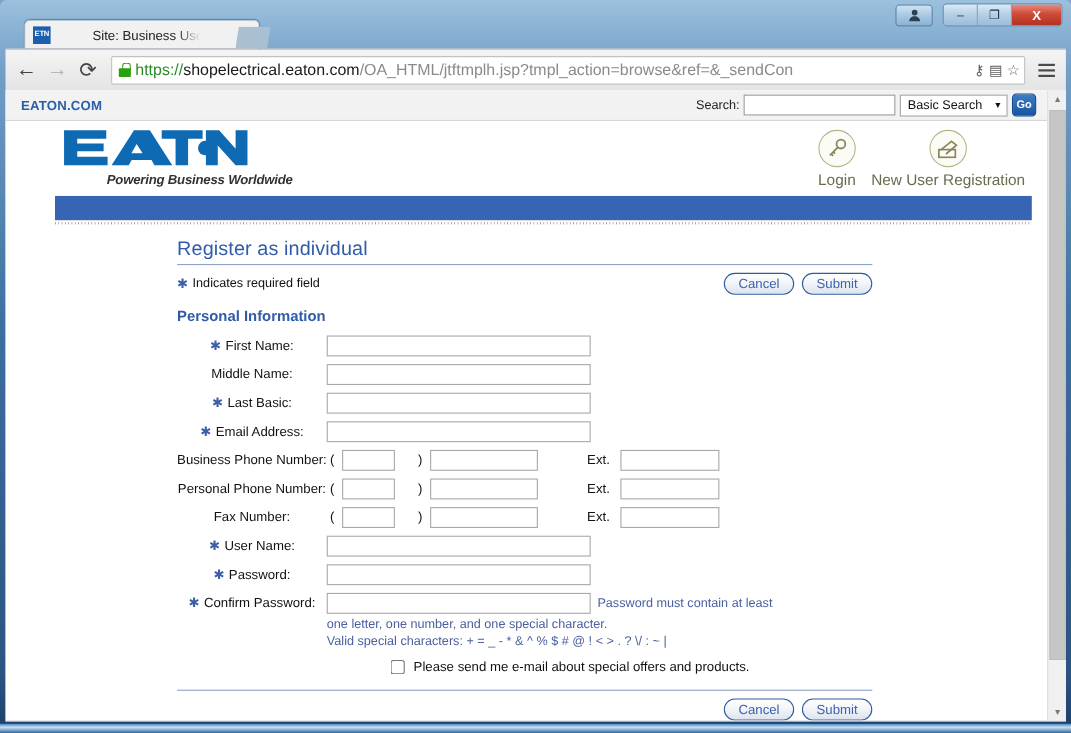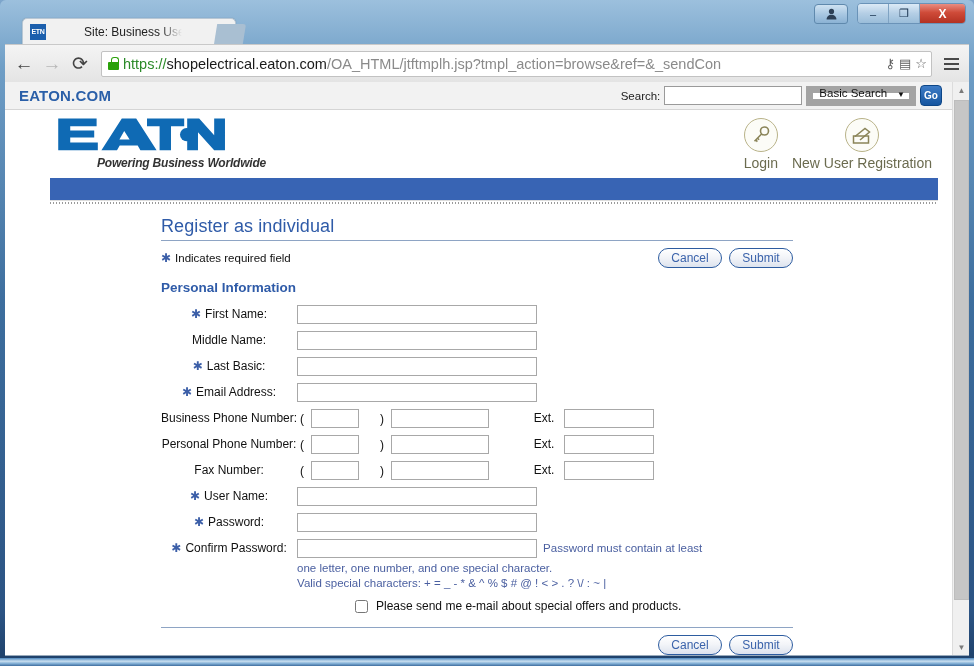--- a/index.html
+++ b/index.html
@@ -198,43 +198,43 @@
 
   
   #utilbar {
     height: 28px;
     background: #f2f2f2;
     border-bottom: 1px solid #d5d5d5;
     display: flex; align-items: center;
     padding: 0 10px 0 14px;
   }
   #eatoncom {
-    font-size: 15px; font-weight: bold; color: #2a5fa8;
+    font-size: 12px; font-weight: bold; color: #2a5fa8;
     letter-spacing: 0.2px;
     cursor: pointer;
   }
   .search-wrap {
     margin-left: auto;
     display: flex; align-items: center; gap: 4px;
   }
   .search-label { font-size: 11.5px; font-weight: normal; color: #222; }
   .search-input {
     width: 138px; height: 19px;
     border: 1px solid #9a9a9a;
     background: #fff;
     font-size: 11px;
     padding: 0 3px;
     font-family: "Liberation Sans", sans-serif;
   }
   .search-select {
     height: 20px;
-    border: 7px solid #a3a3a3;
+    border: 1px solid #a3a3a3;
     background: #fff;
     font-size: 11.5px;
-    display: flex; align-items: flex-end; gap: 10px;
+    display: flex; align-items: center; gap: 10px;
     padding: 0 4px 0 6px;
     color: #111;
     cursor: pointer;
   }
   .search-select .caret { font-size: 8px; }
   .go-btn {
     width: 22px; height: 21px;
     border-radius: 4px;
     background: linear-gradient(to bottom,#3e7cc6,#15559f);
     color: #fff; font-size: 10px; font-weight: bold;

